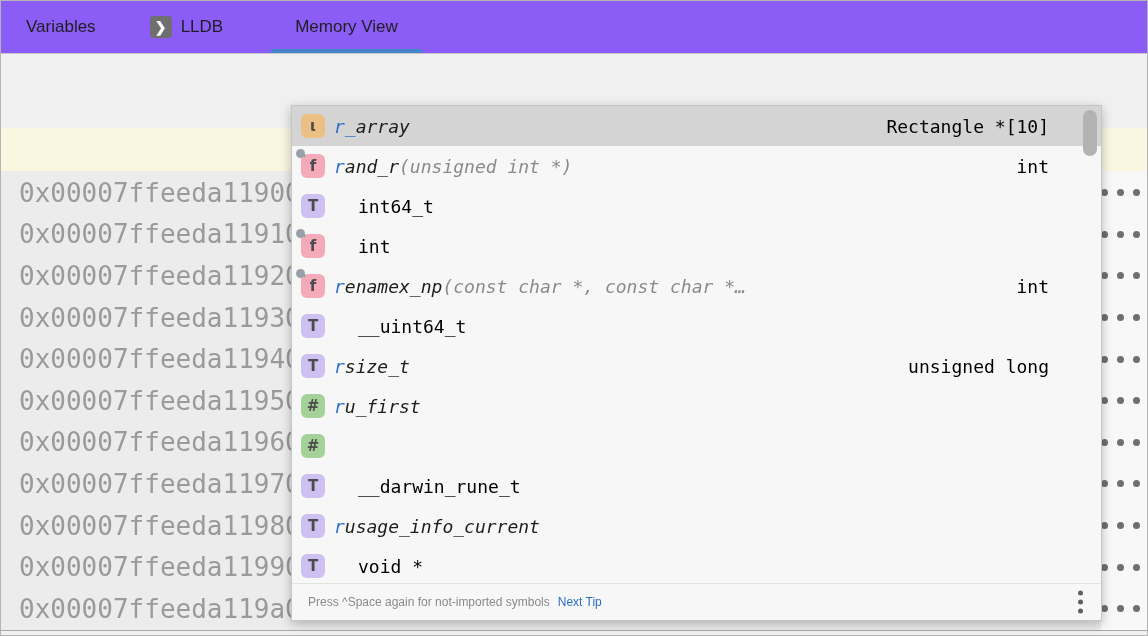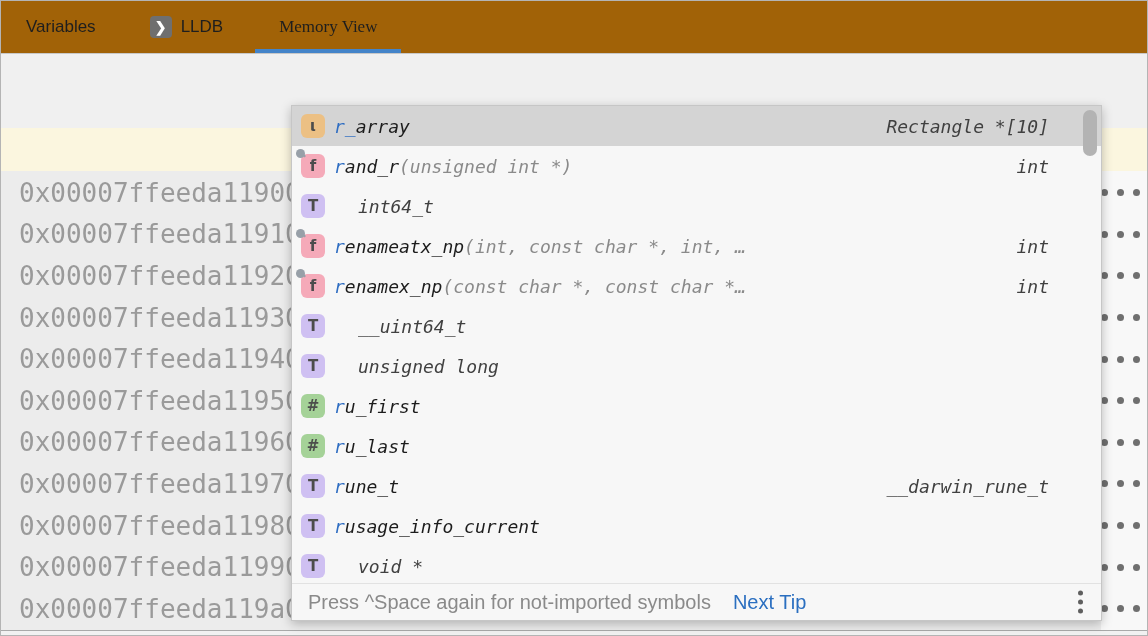--- a/index.html
+++ b/index.html
@@ -4,27 +4,27 @@
 <style>
   * { margin:0; padding:0; box-sizing:border-box; }
   html,body { width:1148px; height:636px; font-family:"Liberation Sans", sans-serif; }
   #app {
     position:relative; width:1148px; height:636px; overflow:hidden;
     background:#f0f0f0; border:1px solid #b4b4b4;
   }
   
   .tabbar {
     position:absolute; left:0; top:0; width:100%; height:53px;
-    background:#a16207; border-bottom:1px solid #c8c8c8;
+    background:#8b5cf6; border-bottom:1px solid #c8c8c8;
     display:flex; align-items:center;
   }
   .tab { display:flex; align-items:center; gap:9px; height:100%; font-size:17px; color:#1e1e1e; cursor:default; }
   .tab-variables { margin-left:25px; }
   .tab-lldb { margin-left:54px; }
-  .tab-memory { margin-left:56px; position:relative;font-family:Liberation Serif, serif; }
+  .tab-memory { margin-left:72px; position:relative; }
   .tab-memory .underline {
     position:absolute; left:-24px; right:-24px; bottom:0; height:4px; background:#4484c9;
   }
   .lldb-icon {
     width:22px; height:22px; background:#6f6f6f; border-radius:4px;
     display:flex; align-items:center; justify-content:center;
     color:#ffffff; font-size:14px; font-weight:bold;
   }
   
   .toolbar { position:absolute; left:0; top:54px; width:100%; height:73px; background:#f0f0f0; }
@@ -96,32 +96,32 @@
     background:#98a0a8; border-radius:50%;
   }
   .kind-function .pin::after {
     content:""; position:absolute; left:5px; top:5px; width:5px; height:2px;
     background:#98a0a8; transform:rotate(45deg);
   }
   .item .name-wrap { flex:1; overflow:hidden; white-space:nowrap;font-style:italic; }
   .item .match { color:#2e6dc2; border-bottom:2px solid #2e6dc2; }
   .item .nm { color:#1c1c1c; }
   .item .sig { color:#8a8a8a;text-align:center; }
-  .item .type { color:#404040; margin-left:24px;font-style:italic; }
+  .item .type { color:#000000; margin-left:24px; }
   .popup-scrollthumb {
     position:absolute; left:791px; top:4px; width:14px; height:46px;
     background:#b3b3b3; border-radius:7px;
   }
   .popup-footer {
     position:absolute; left:0; bottom:0; width:100%; height:37px;
     border-top:1px solid #e2e2e2; background:#f7f7f7;
     display:flex; align-items:center; padding-left:16px;
-    font-size:20px; color:#8a8a8a;
-  }
-  .popup-footer .tip-link { color:#2b6fc0; margin-left:22px; cursor:pointer; }
+    font-size:12px; color:#8a8a8a;
+  }
+  .popup-footer .tip-link { color:#2b6fc0; margin-left:8px; cursor:pointer; }
   .kebab {
     position:absolute; right:18px; top:50%; transform:translateY(-50%);
     display:flex; flex-direction:column; gap:4px;
   }
   .kebab span { width:5px; height:5px; border-radius:50%; background:#5f5f5f; }
 </style>
 </head>
 <body>
 
 <div id="app">
@@ -264,47 +264,45 @@
           <span class="kind-icon kind-function">f<span class="pin"></span></span>
           <span class="name-wrap"><span class="match">r</span><span class="nm">and_r</span><span class="sig">(unsigned int *)</span></span>
           <span class="type">int</span>
         </div>
         <div class="item">
           <span class="kind-icon kind-typedef">T</span>
           <span class="type">int64_t</span>
         </div>
         <div class="item">
           <span class="kind-icon kind-function">f<span class="pin"></span></span>
-          <span class="name-wrap"><span class="match">r</span><span class="nm">enameatx_np</span><span class="sig">(int, const char *, int, …</span></span>
           <span class="type">int</span>
         </div>
         <div class="item">
           <span class="kind-icon kind-function">f<span class="pin"></span></span>
           <span class="name-wrap"><span class="match">r</span><span class="nm">enamex_np</span><span class="sig">(const char *, const char *…</span></span>
           <span class="type">int</span>
         </div>
         <div class="item">
           <span class="kind-icon kind-typedef">T</span>
           <span class="type">__uint64_t</span>
         </div>
         <div class="item">
           <span class="kind-icon kind-typedef">T</span>
+          <span class="name-wrap"><span class="match">r</span><span class="nm">size_t</span></span>
           <span class="type">unsigned long</span>
         </div>
         <div class="item">
           <span class="kind-icon kind-macro">#</span>
           <span class="name-wrap"><span class="match">r</span><span class="nm">u_first</span></span>
         </div>
         <div class="item">
           <span class="kind-icon kind-macro">#</span>
-          <span class="name-wrap"><span class="match">r</span><span class="nm">u_last</span></span>
-        </div>
-        <div class="item">
-          <span class="kind-icon kind-typedef">T</span>
-          <span class="name-wrap"><span class="match">r</span><span class="nm">une_t</span></span>
+        </div>
+        <div class="item">
+          <span class="kind-icon kind-typedef">T</span>
           <span class="type">__darwin_rune_t</span>
         </div>
         <div class="item">
           <span class="kind-icon kind-typedef">T</span>
           <span class="name-wrap"><span class="match">r</span><span class="nm">usage_info_current</span></span>
         </div>
         <div class="item">
           <span class="kind-icon kind-typedef">T</span>
           <span class="type">void *</span>
         </div>

